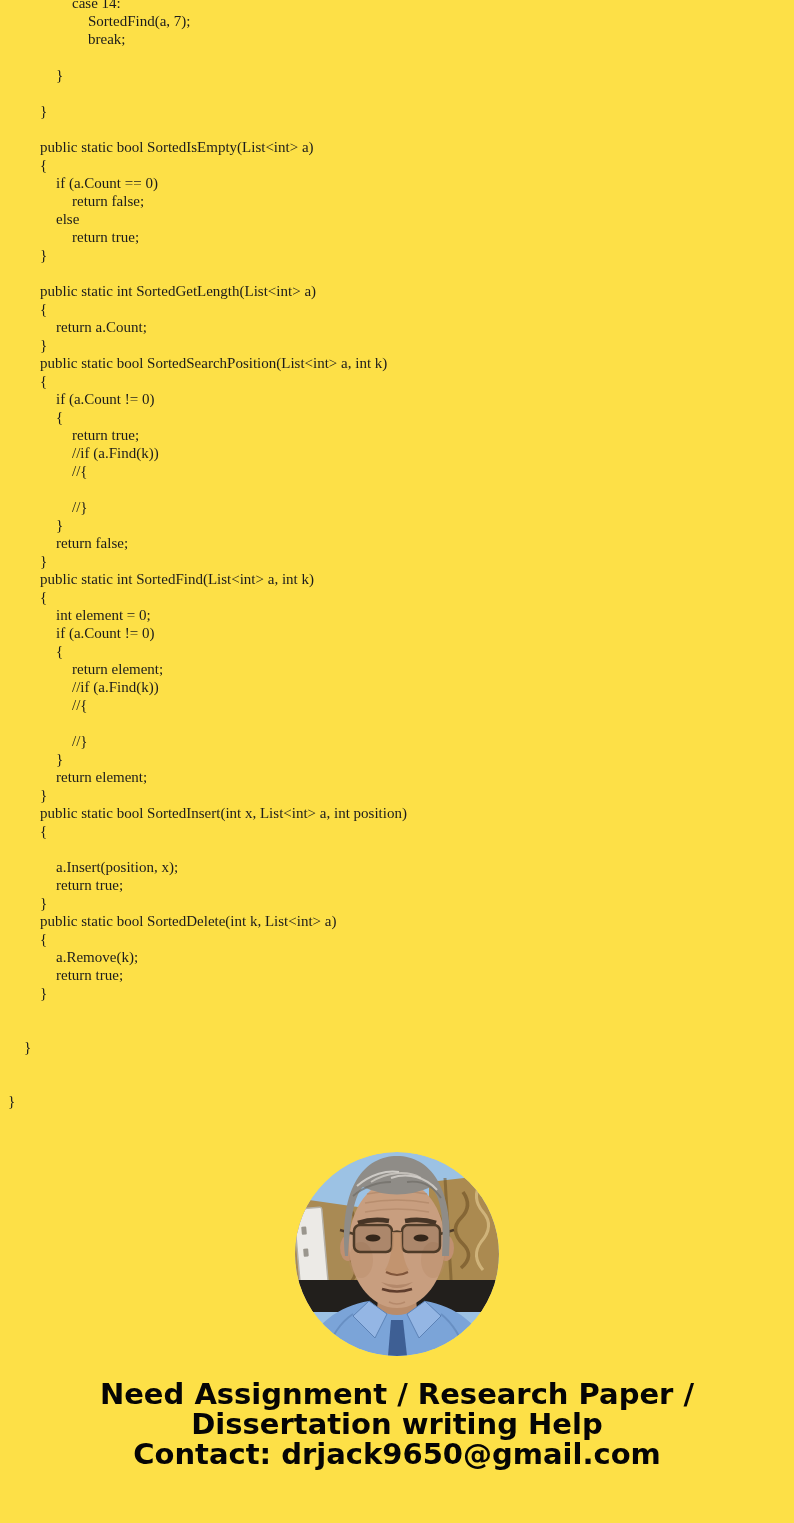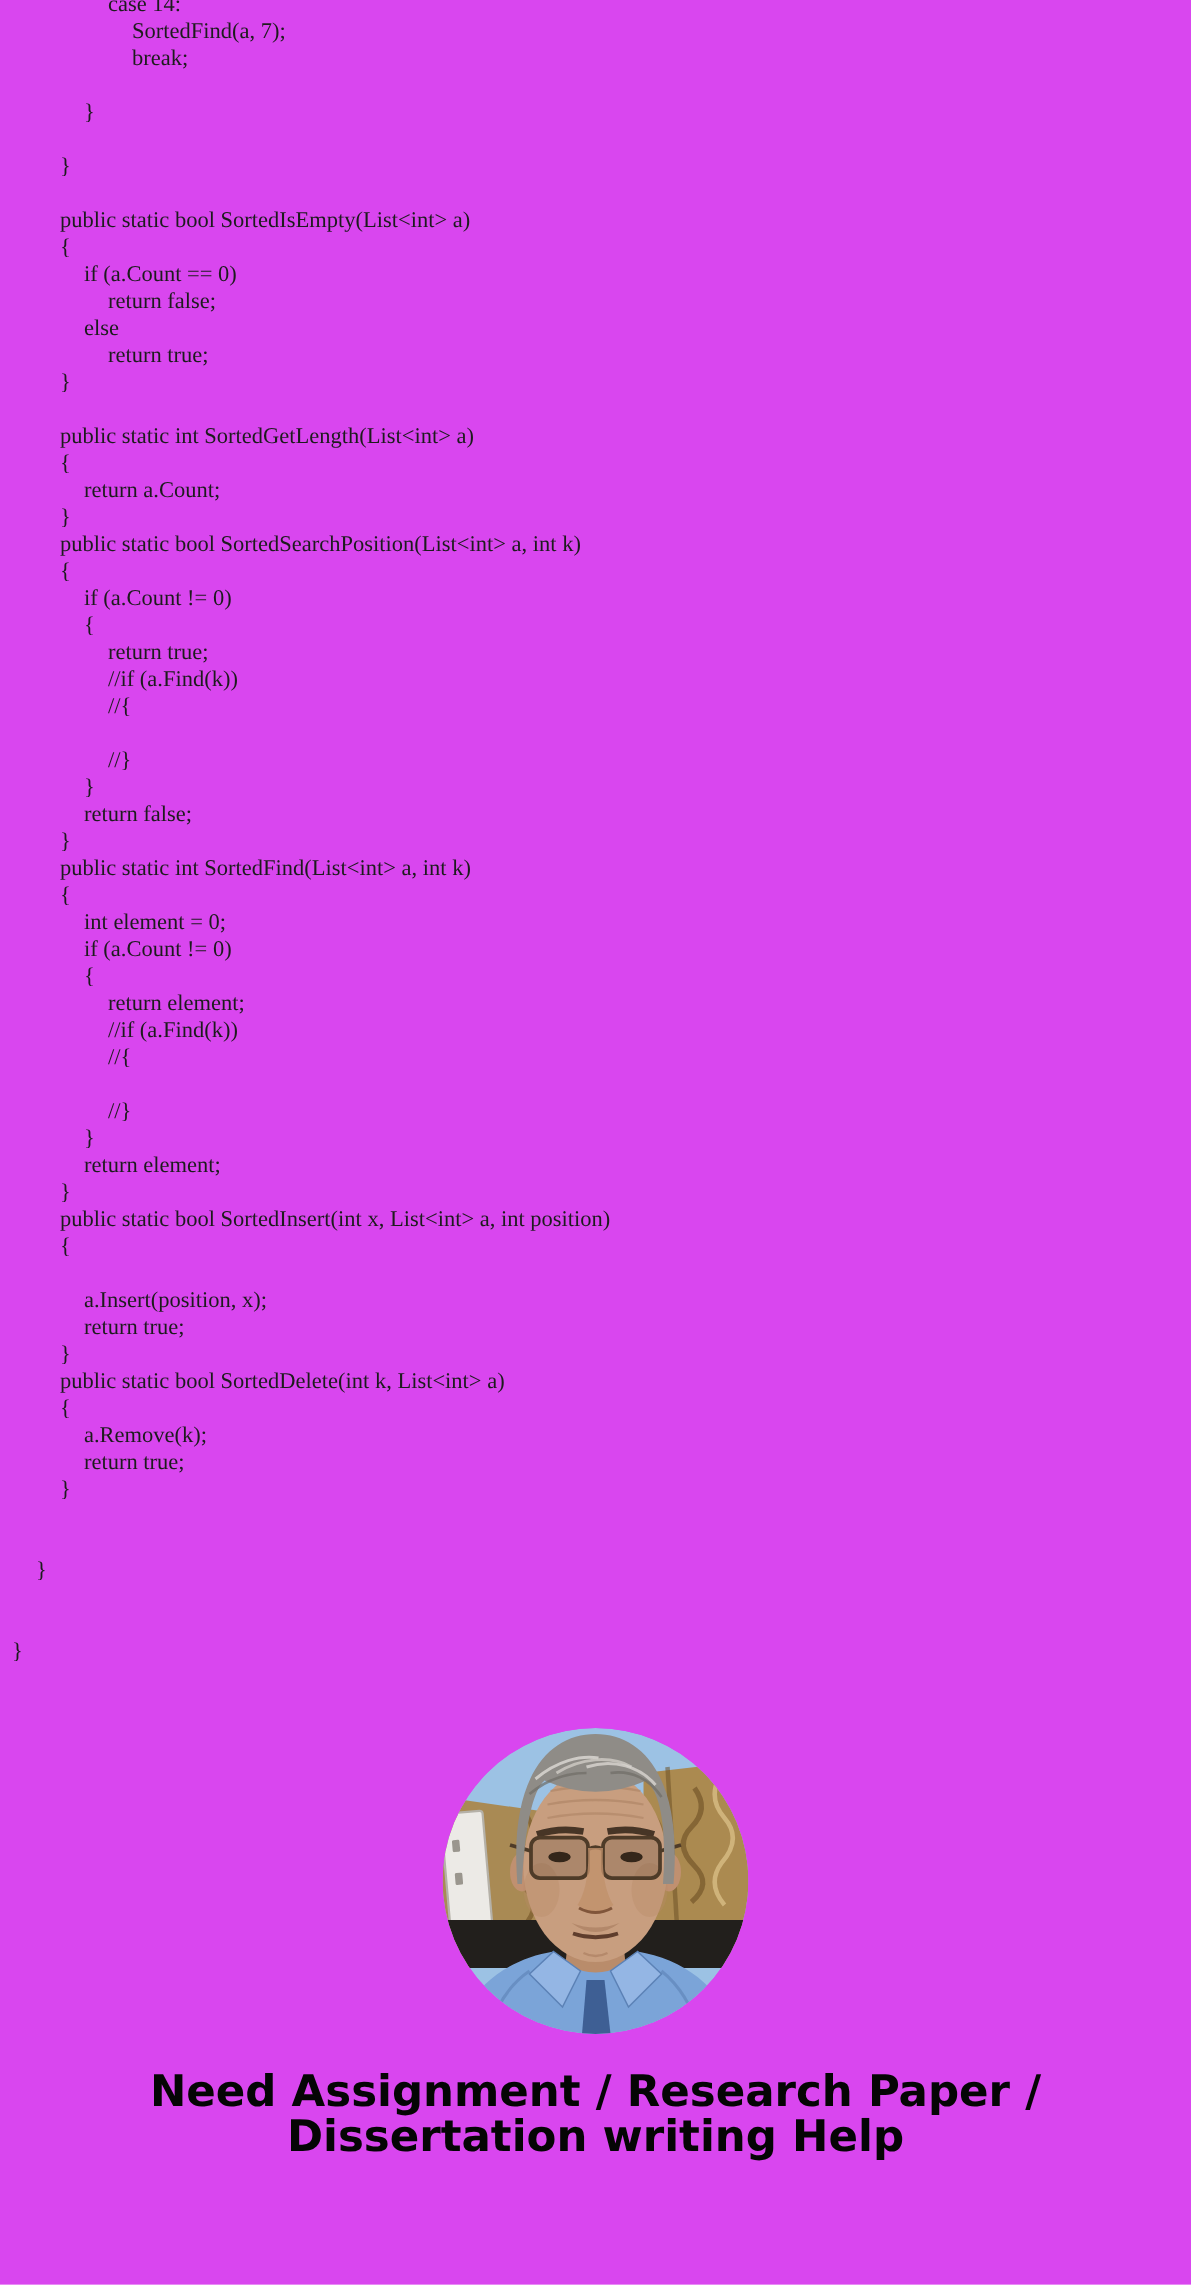--- a/index.html
+++ b/index.html
@@ -1,20 +1,20 @@
 <!DOCTYPE html>
 <html><head>
 <meta charset="utf-8">
 <style>
   html, body { margin: 0; padding: 0; }
   .page {
     position: relative;
     width: 794px;
     height: 1523px;
-    background: #d946ef;
+    background: #fde047;
     overflow: hidden;
     font-family: "Liberation Serif", "DejaVu Serif", serif;
   }
   pre.code {
     margin: -6px 0 0 8px;
     padding: 0;
     font-family: "Liberation Serif", "DejaVu Serif", serif;
     font-size: 15px;
     line-height: 18px;
     color: #1c1c1c;
@@ -196,15 +196,16 @@
           <path d="M96 26 C114 20 132 26 142 38" stroke="#d9d6d1" stroke-width="2" fill="none" opacity="0.8"></path>
           <path d="M58 44 C70 34 84 30 96 30" stroke="#6f6c67" stroke-width="1.8" fill="none" opacity="0.7"></path>
           <path d="M112 30 C126 28 138 34 146 46" stroke="#6f6c67" stroke-width="1.8" fill="none" opacity="0.7"></path>
         </g>
       </g>
     </svg>
   </div>
 
   <div class="banner">
     <div>Need Assignment / Research Paper / Dissertation writing Help</div>
+    <div>Contact: drjack9650@gmail.com</div>
   </div>
 
 </div>
 
 </body></html>

